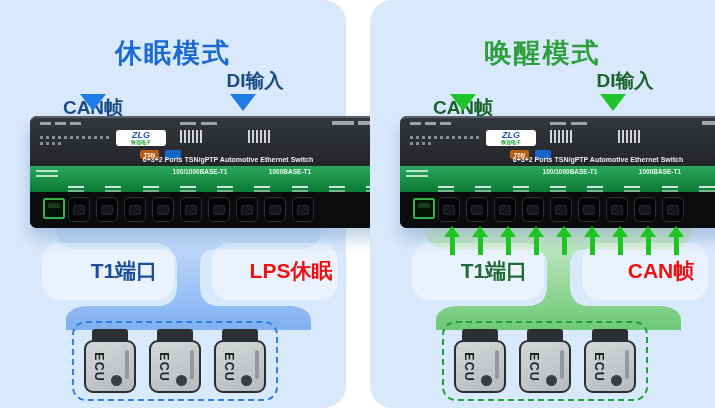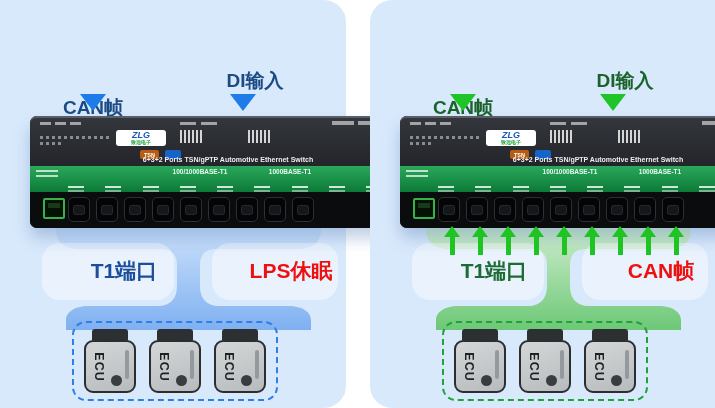--- a/index.html
+++ b/index.html
@@ -121,20 +121,21 @@
         <linearGradient id="fnlBlue" x1="0" y1="0" x2="0" y2="1">
           <stop offset="0" stop-color="#cfe3fb"></stop>
             <stop offset="1" stop-color="#7fb0f1"></stop>
         </linearGradient>
       </defs>
       <path fill="url(#fnlBlue)" d="M40 0 H305 V5 C305 19 296 25 281 25 H200 C189 25 184 31 184 41 V62 C184 74 190 82 203 82 H272 C288 82 295 89 295 96 V106 H50 V96 C50 89 57 82 73 82 H142 C155 82 161 74 161 62 V41 C161 31 156 25 145 25 H64 C49 25 40 19 40 5 Z"></path>
     </svg>
     <div class="label-bg a"></div>
     <div class="label-bg b"></div>
 
+    <h2 class="panel-title">休眠模式</h2>
     <span class="io-label io-can">CAN帧</span>
     <span class="io-label io-di">DI输入</span>
     <span class="tri-down tri-can"></span>
     <span class="tri-down tri-di"></span>
 
     <div class="device">
       <div class="top-face">
         <span class="marks-tl">
             <i class="mark"></i>
             <i class="mark"></i>
@@ -263,20 +264,21 @@
         <linearGradient id="fnlGreen" x1="0" y1="0" x2="0" y2="1">
           <stop offset="0" stop-color="#d4eed0"></stop>
             <stop offset="1" stop-color="#6cc876"></stop>
         </linearGradient>
       </defs>
       <path fill="url(#fnlGreen)" d="M40 0 H305 V5 C305 19 296 25 281 25 H200 C189 25 184 31 184 41 V62 C184 74 190 82 203 82 H272 C288 82 295 89 295 96 V106 H50 V96 C50 89 57 82 73 82 H142 C155 82 161 74 161 62 V41 C161 31 156 25 145 25 H64 C49 25 40 19 40 5 Z"></path>
     </svg>
     <div class="label-bg a"></div>
     <div class="label-bg b"></div>
 
+    <h2 class="panel-title">唤醒模式</h2>
     <span class="io-label io-can">CAN帧</span>
     <span class="io-label io-di">DI输入</span>
     <span class="tri-down tri-can"></span>
     <span class="tri-down tri-di"></span>
 
     <div class="device">
       <div class="top-face">
         <span class="marks-tl">
             <i class="mark"></i>
             <i class="mark"></i>

